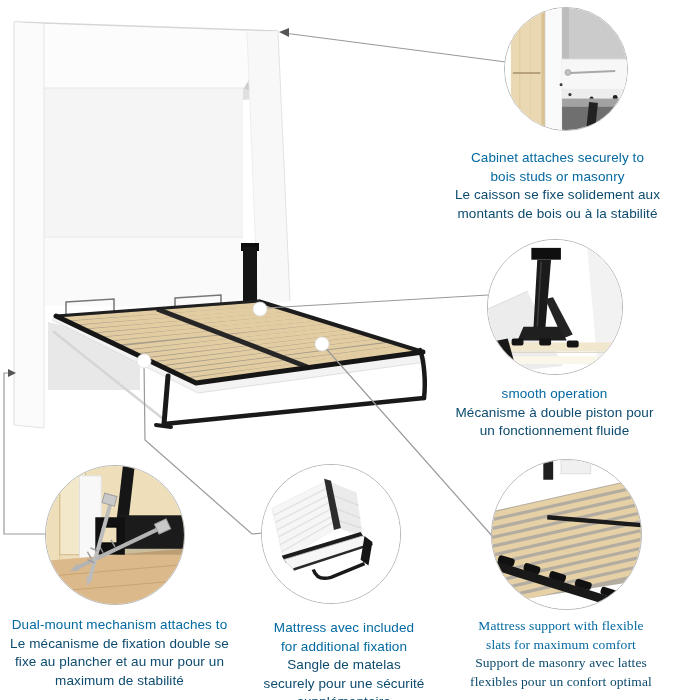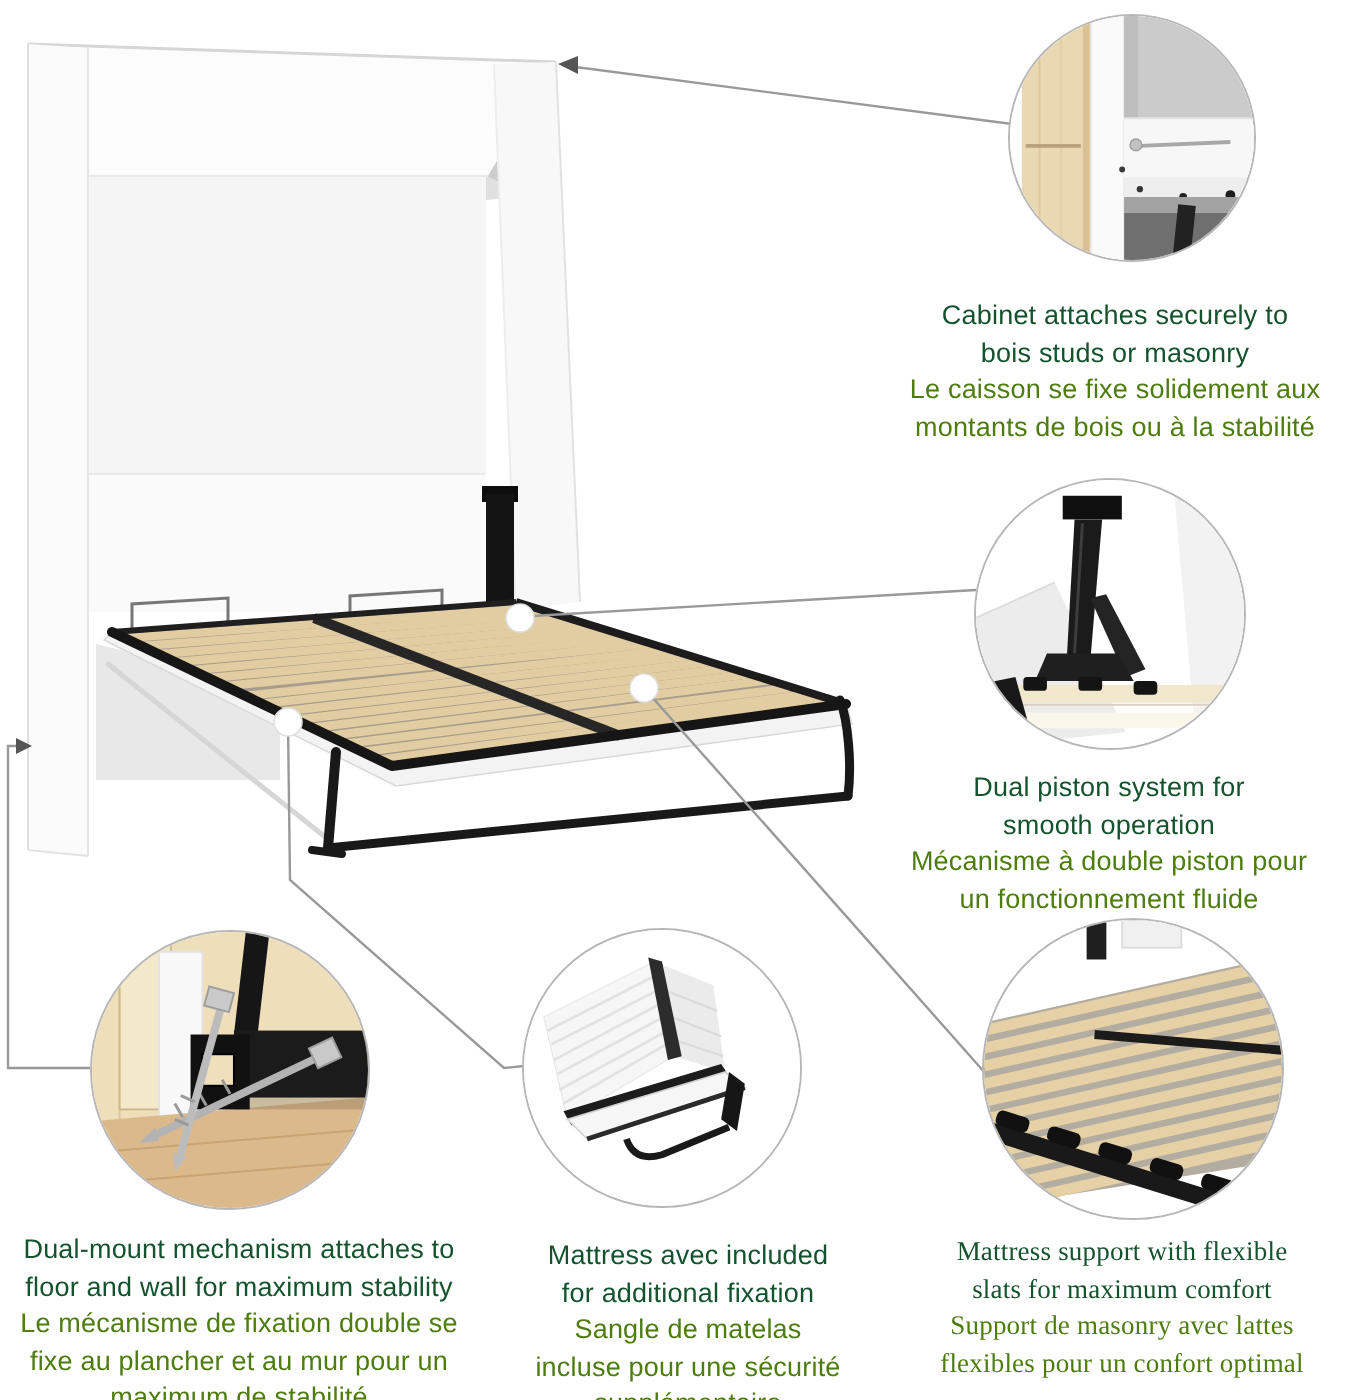--- a/index.html
+++ b/index.html
@@ -9,22 +9,22 @@
   .scene{position:absolute;left:0;top:0;}
   .callout-circle{position:absolute;border-radius:50%;border:1px solid #b7b7b7;
                   overflow:hidden;background:#fff;box-sizing:border-box;}
   .callout-circle svg{width:100%;height:100%;}
   #c1{left:504px;top:7px;width:124px;height:124px;}
   #c2{left:487px;top:239px;width:136px;height:136px;}
   #c3{left:45px;top:465px;width:140px;height:140px;}
   #c4{left:261px;top:464px;width:140px;height:140px;}
   #c5{left:491px;top:459px;width:151px;height:151px;}
   .callout-text{position:absolute;text-align:center;}
-  .callout-text .en{font-size:13.5px;line-height:18.5px;color:#14532d;white-space:nowrap;letter-spacing:.1px;}
-  .callout-text .fr{font-size:13.5px;line-height:18.5px;color:#4d7c0f;white-space:nowrap;letter-spacing:.1px;}
+  .callout-text .en{font-size:13.5px;line-height:18.5px;color:#0369a1;white-space:nowrap;letter-spacing:.1px;}
+  .callout-text .fr{font-size:13.5px;line-height:18.5px;color:#0c4a6e;white-space:nowrap;letter-spacing:.1px;}
   #t1{left:436px;top:149px;width:243px;}
   #t2{left:430px;top:385px;width:249px;}
   #t3{left:1px;top:616px;width:237px;}
   #t4{left:246px;top:619px;width:196px;}
   #t5{left:443px;top:617px;width:236px;font-family:Liberation Serif, serif;}
 </style>
 </head>
 <body>
 
 <div class="stage">
@@ -270,39 +270,37 @@
   </div>
 
   <div class="callout-text" id="t1">
     <div class="en">Cabinet attaches securely to</div>
     <div class="en">bois studs or masonry</div>
     <div class="fr">Le caisson se fixe solidement aux</div>
     <div class="fr">montants de bois ou à la stabilité</div>
   </div>
 
   <div class="callout-text" id="t2">
-    <div class="en">Dual piston system for</div>
     <div class="en">smooth operation</div>
     <div class="fr">Mécanisme à double piston pour</div>
     <div class="fr">un fonctionnement fluide</div>
   </div>
 
   <div class="callout-text" id="t3">
     <div class="en">Dual-mount mechanism attaches to</div>
-    <div class="en">floor and wall for maximum stability</div>
     <div class="fr">Le mécanisme de fixation double se</div>
     <div class="fr">fixe au plancher et au mur pour un</div>
     <div class="fr">maximum de stabilité</div>
   </div>
 
   <div class="callout-text" id="t4">
     <div class="en">Mattress avec included</div>
     <div class="en">for additional fixation</div>
     <div class="fr">Sangle de matelas</div>
-    <div class="fr">incluse pour une sécurité</div>
+    <div class="fr">securely pour une sécurité</div>
     <div class="fr">supplémentaire</div>
   </div>
 
   <div class="callout-text" id="t5">
     <div class="en">Mattress support with flexible</div>
     <div class="en">slats for maximum comfort</div>
     <div class="fr">Support de masonry avec lattes</div>
     <div class="fr">flexibles pour un confort optimal</div>
   </div>
 

